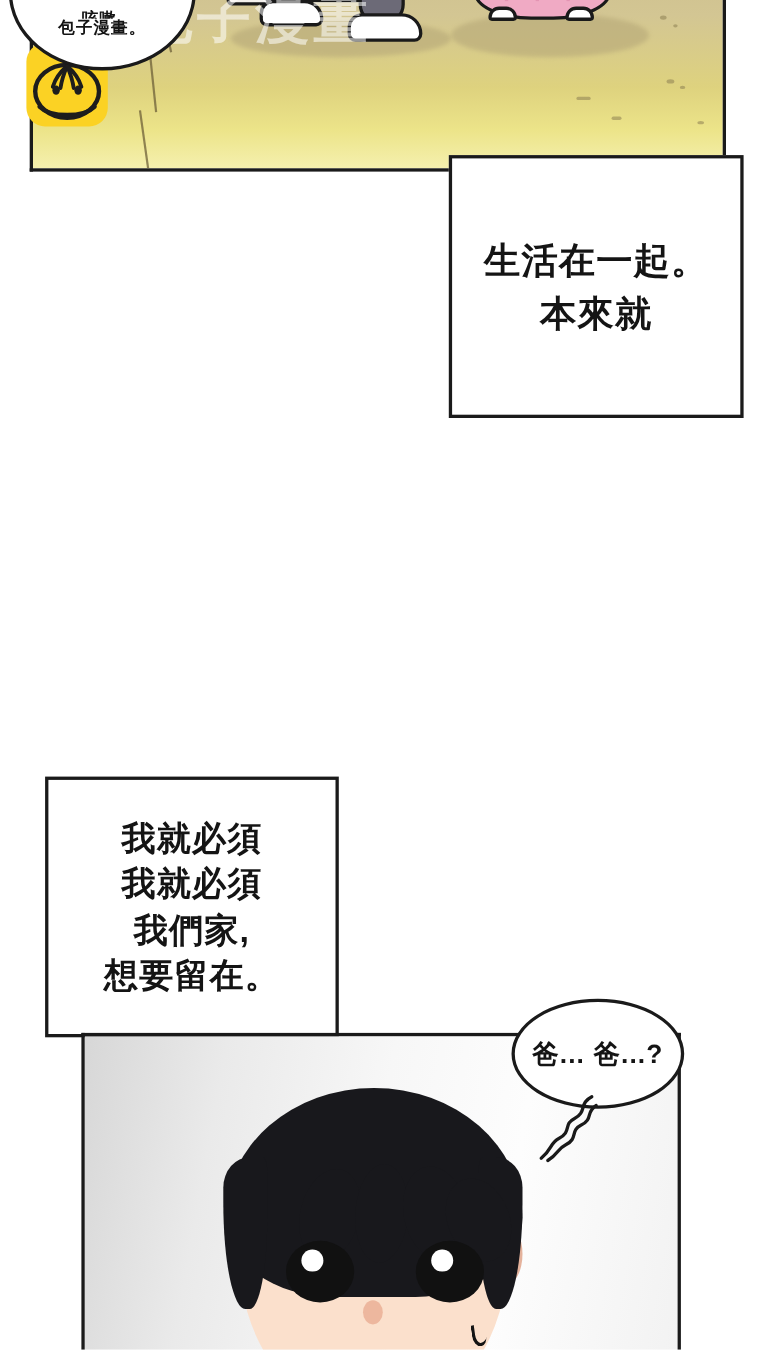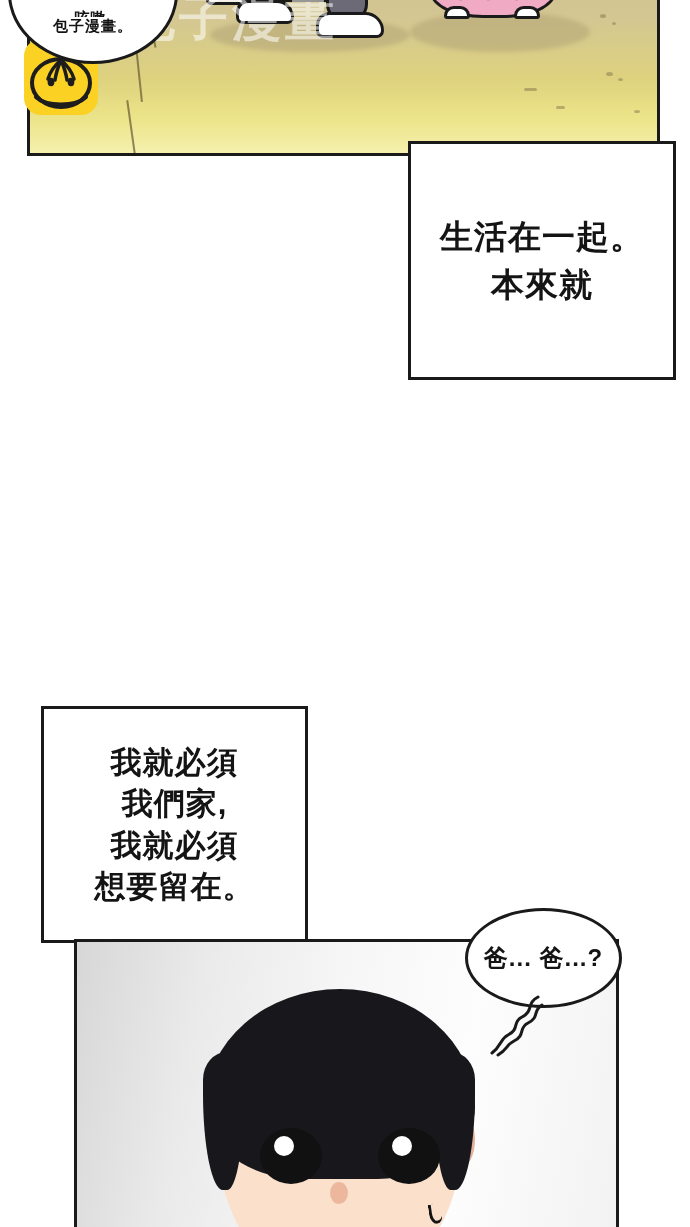--- a/index.html
+++ b/index.html
@@ -416,22 +416,22 @@
   <div class="textbox" id="textbox-2">
     <div class="lines">
       <span>生活在一起。</span>
       <span>本來就</span>
     </div>
   </div>
 
   <div class="textbox" id="textbox-3">
     <div class="lines">
       <span>我就必須</span>
+      <span>我就必須</span>
       <span>我們家,</span>
-      <span>我就必須</span>
       <span>想要留在。</span>
     </div>
   </div>
 
   <div class="panel-bottom">
     <div class="boy">
 
       <div class="ear ear-l"></div>
       <div class="ear ear-r"></div>
 

